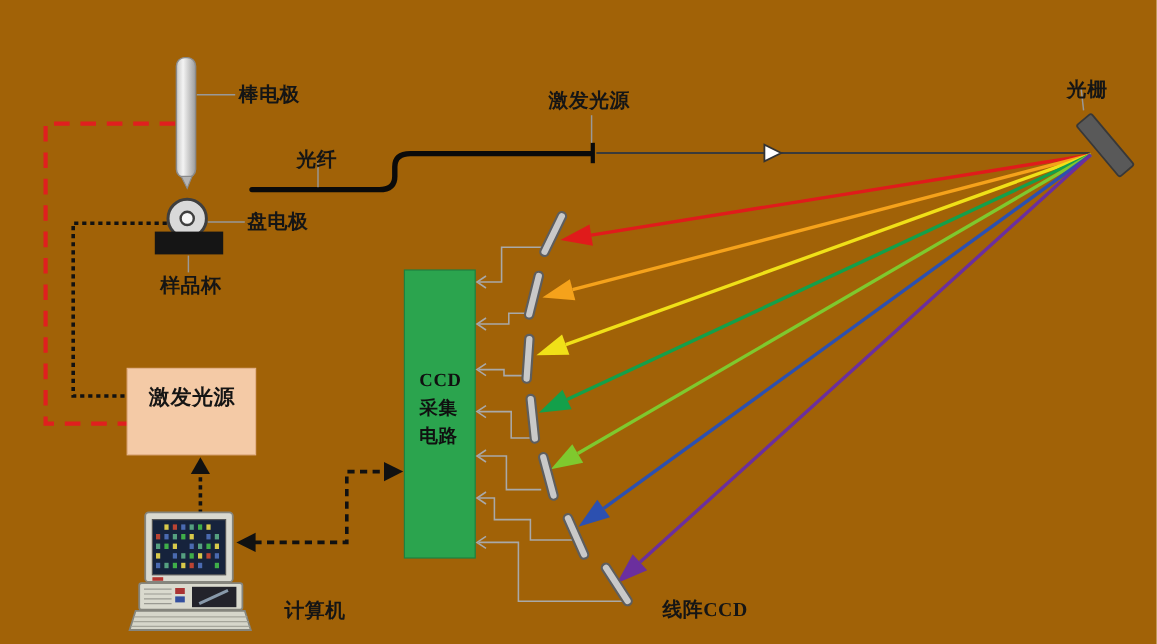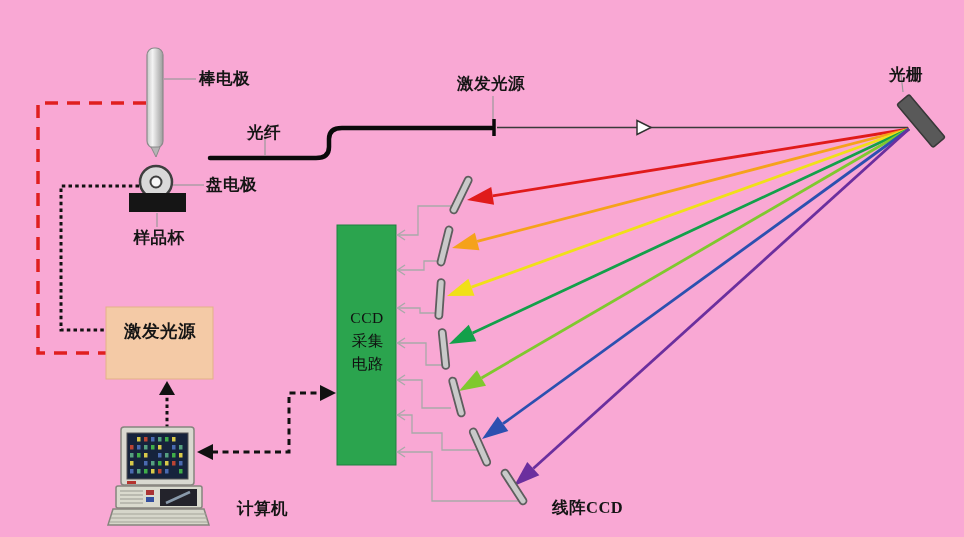--- a/index.html
+++ b/index.html
@@ -1,29 +1,29 @@
 <!DOCTYPE html>
 <html><head>
 <meta charset="utf-8">
 <style>
   html,body{margin:0;padding:0;background:#ffffff;}
   #stage{
-    position:relative;width:964px;height:537px;background:#f9a8d4;
+    position:relative;width:964px;height:537px;background:#a16207;
     font-family:"Liberation Serif","DejaVu Serif",serif;overflow:hidden;
   }
   #diagram-svg{position:absolute;left:0;top:0;}
   .lbl{
     position:absolute;color:#151515;font-size:16.5px;font-weight:600;
     white-space:nowrap;letter-spacing:0.5px;line-height:1.1;
   }
   .lbl.centered{transform:translateX(-50%);}
   .box-label{font-weight:700;}
   #ccd-box-label{
     position:absolute;left:367px;top:306px;transform:translateX(-50%);
-    text-align:right;color:#101010;font-size:15.5px;font-weight:400;
+    text-align:left;color:#101010;font-size:15.5px;font-weight:700;
     line-height:23px;letter-spacing:0.5px;
   }
   #excitation-label{font-size:17.5px;}
 </style>
 </head>
 <body>
 
 <div id="stage">
 
   <svg id="diagram-svg" width="964" height="537" viewBox="0 0 964 537">

